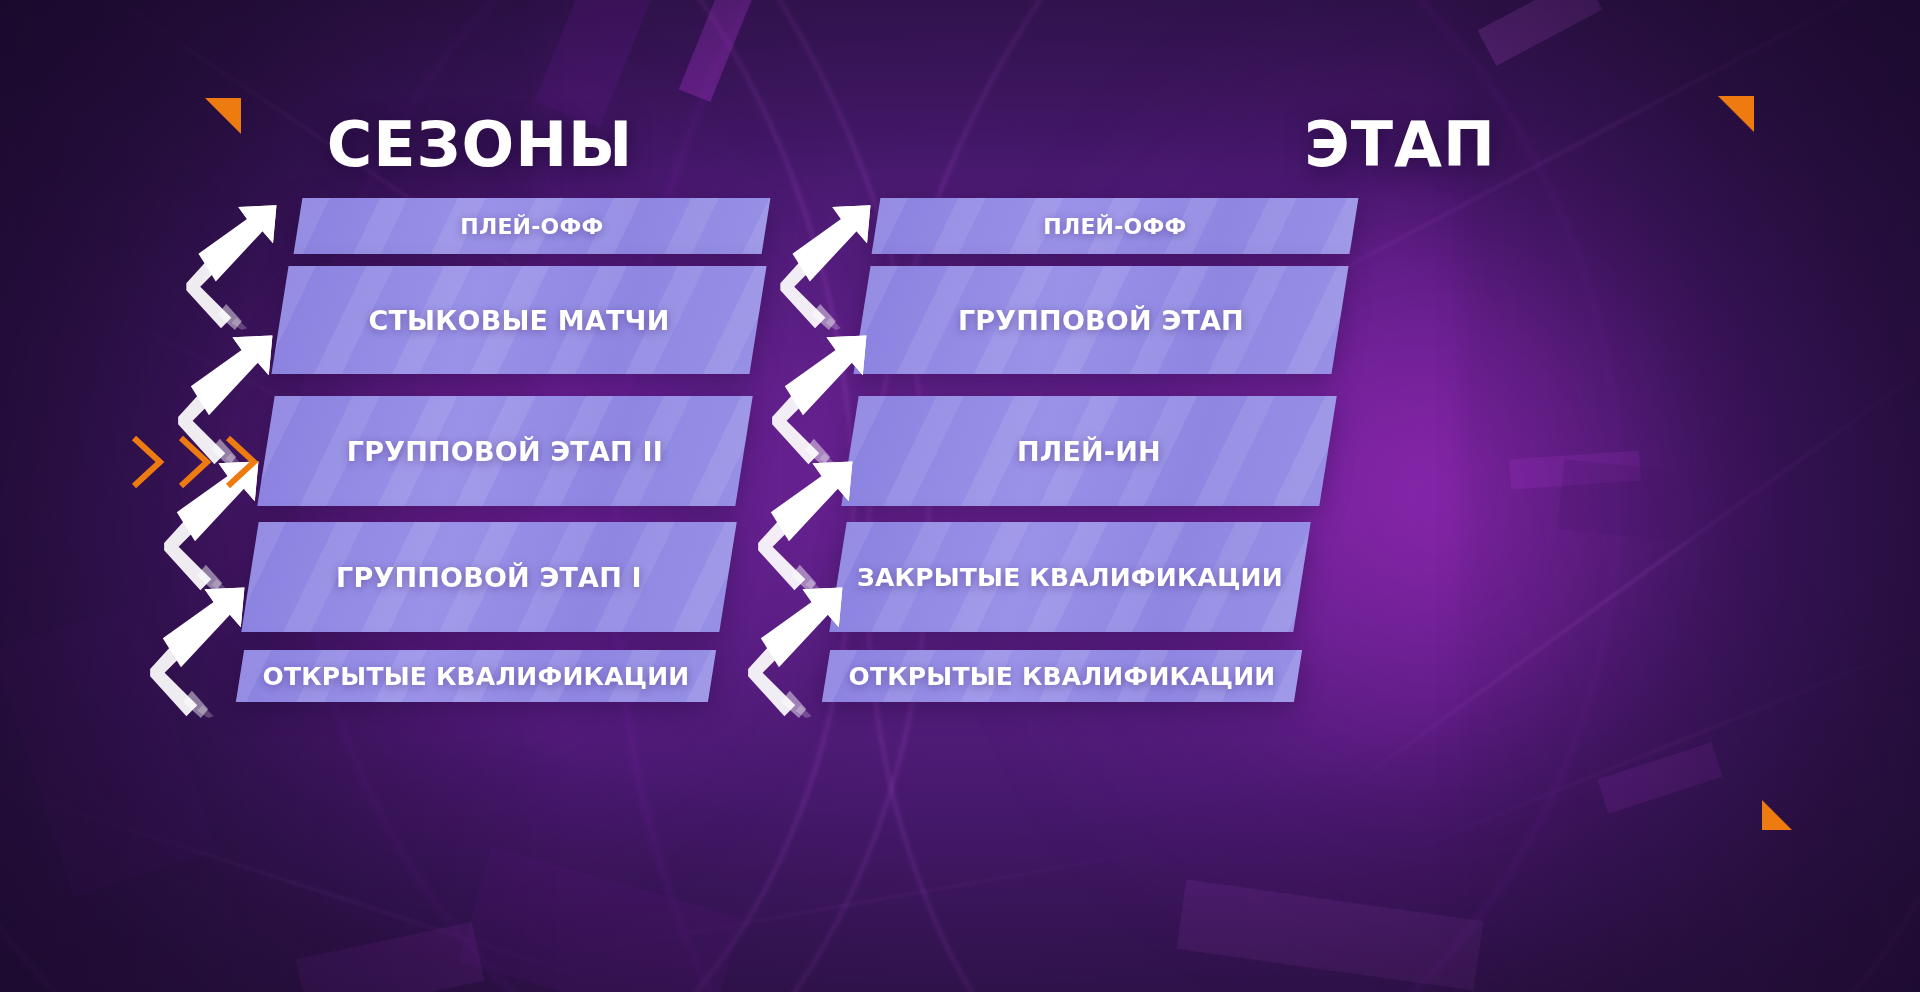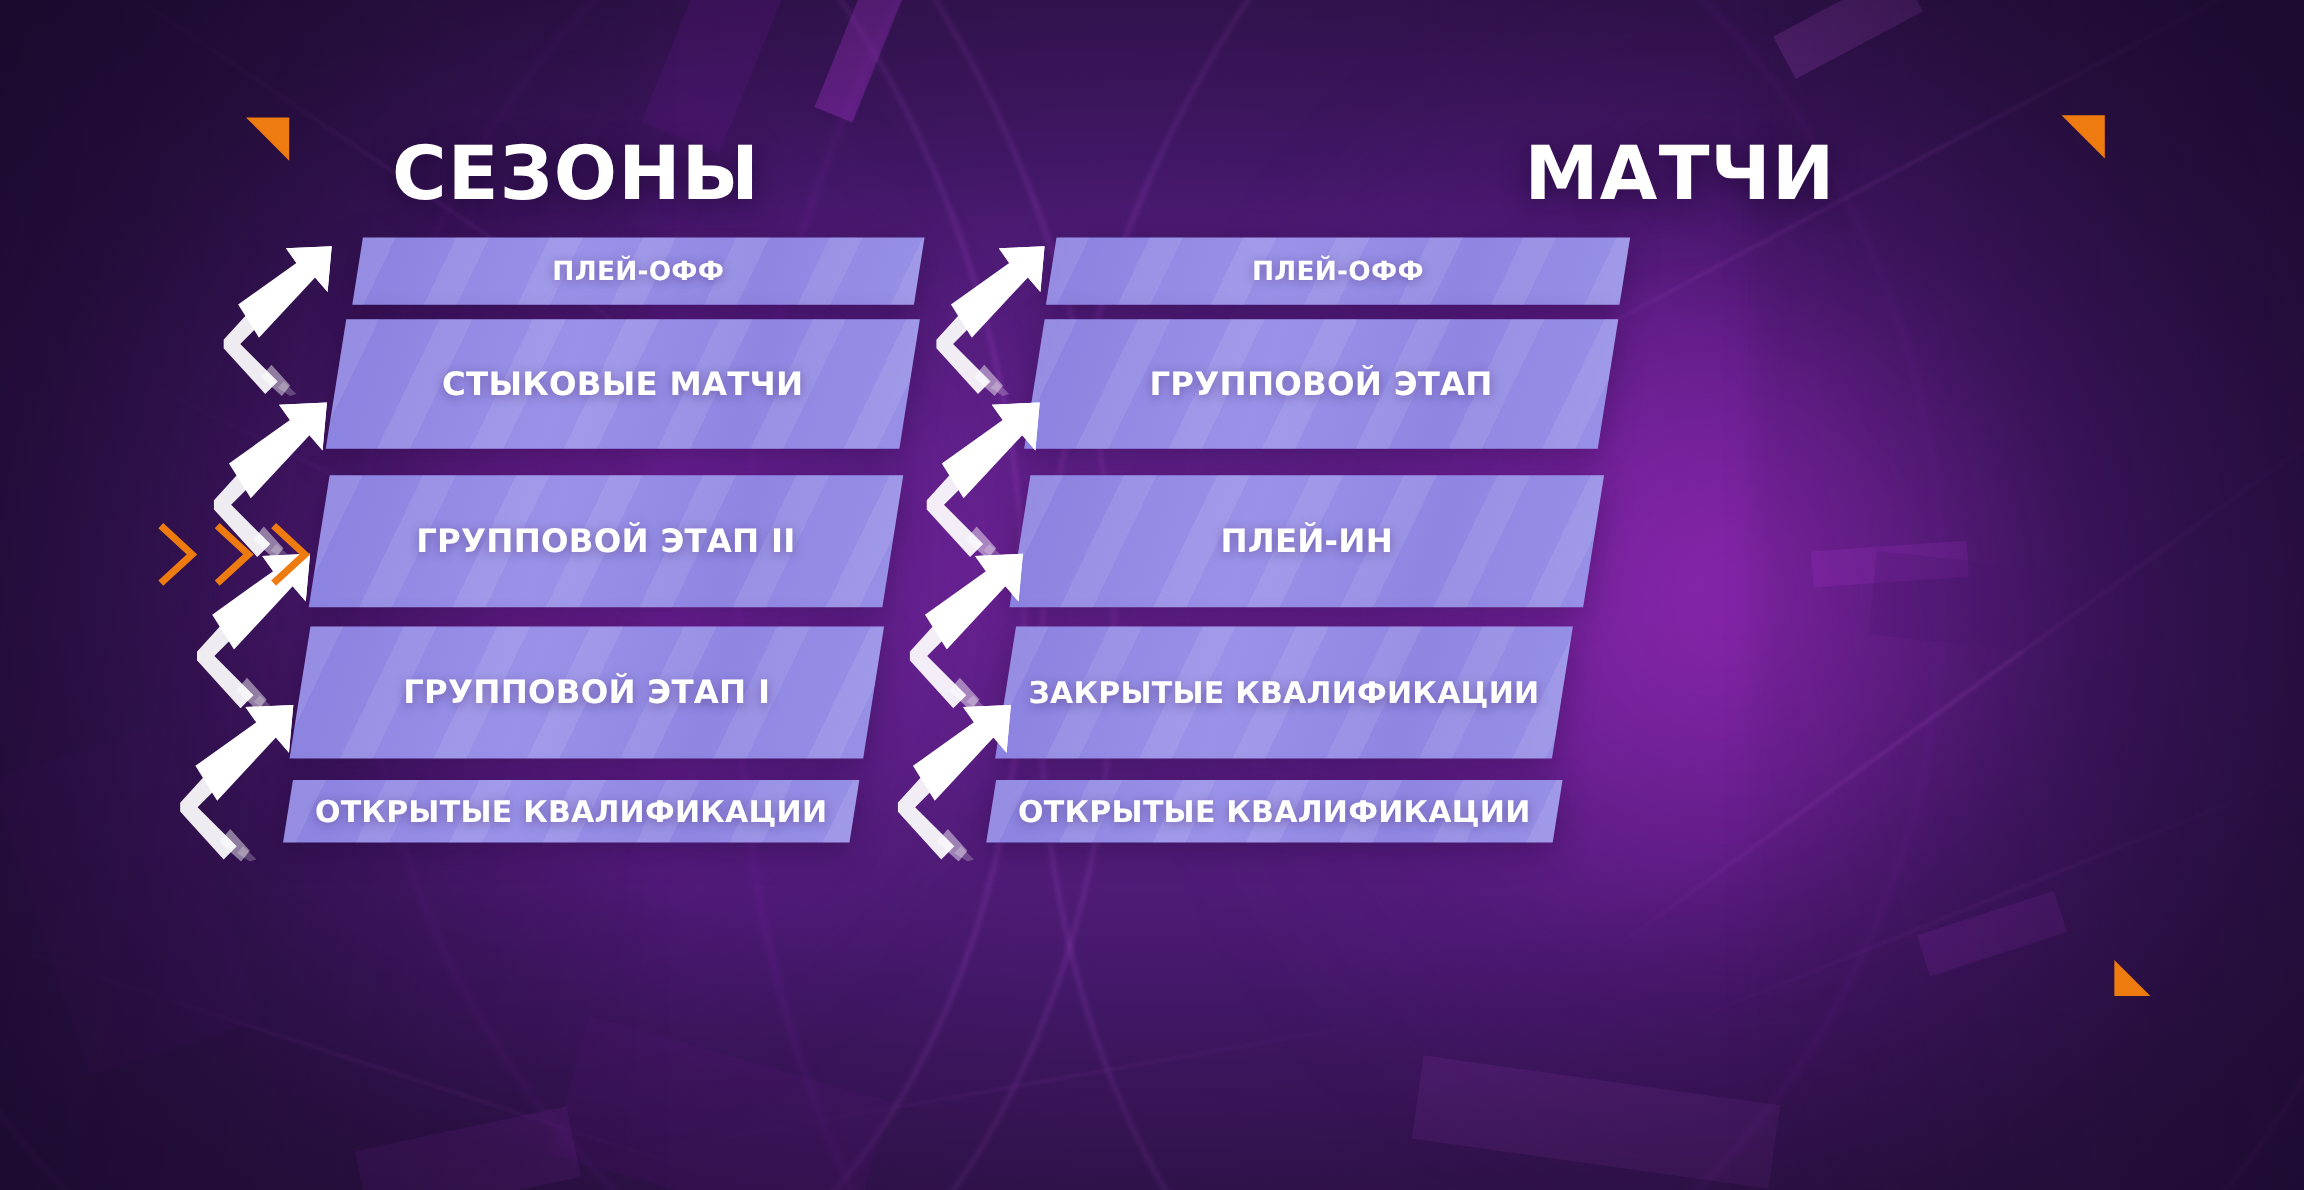--- a/index.html
+++ b/index.html
@@ -162,21 +162,21 @@
       <rect x="0" y="0" width="200" height="200" fill="url(#dotsP)"></rect>
     </mask>
   </defs>
 </svg>
 
 <div class="col" id="col-left" style="left:0; top:0; width:960px; height:835px;">
   <div class="col-title" style="top:108px; left:120px; width:720px;">СЕЗОНЫ</div>
 </div>
 
 <div class="col" id="col-right" style="left:960px; top:0; width:960px; height:992px;">
-  <div class="col-title" style="top:108px; left:80px; width:720px;">МАТЧИ</div>
+  <div class="col-title" style="top:108px; left:80px; width:720px;">ЭТАП</div>
 </div>
 
 <div id="stage-layer" style="position:absolute; inset:0; z-index:5;">
     <div class="bar L" style="left: 298px; top: 198px; width: 468px; height: 56px; transform: skewX(-9deg);">
       <div class="bar-label" style="font-size: 22px; transform: skewX(9deg);">ПЛЕЙ-ОФФ</div>
     </div>
     <div class="bar L" style="left: 280px; top: 266px; width: 478px; height: 108px; transform: skewX(-9deg);">
       <div class="bar-label" style="font-size: 27px; transform: skewX(9deg);">СТЫКОВЫЕ МАТЧИ</div>
     </div>
     <div class="bar L" style="left: 266px; top: 396px; width: 478px; height: 110px; transform: skewX(-9deg);">

